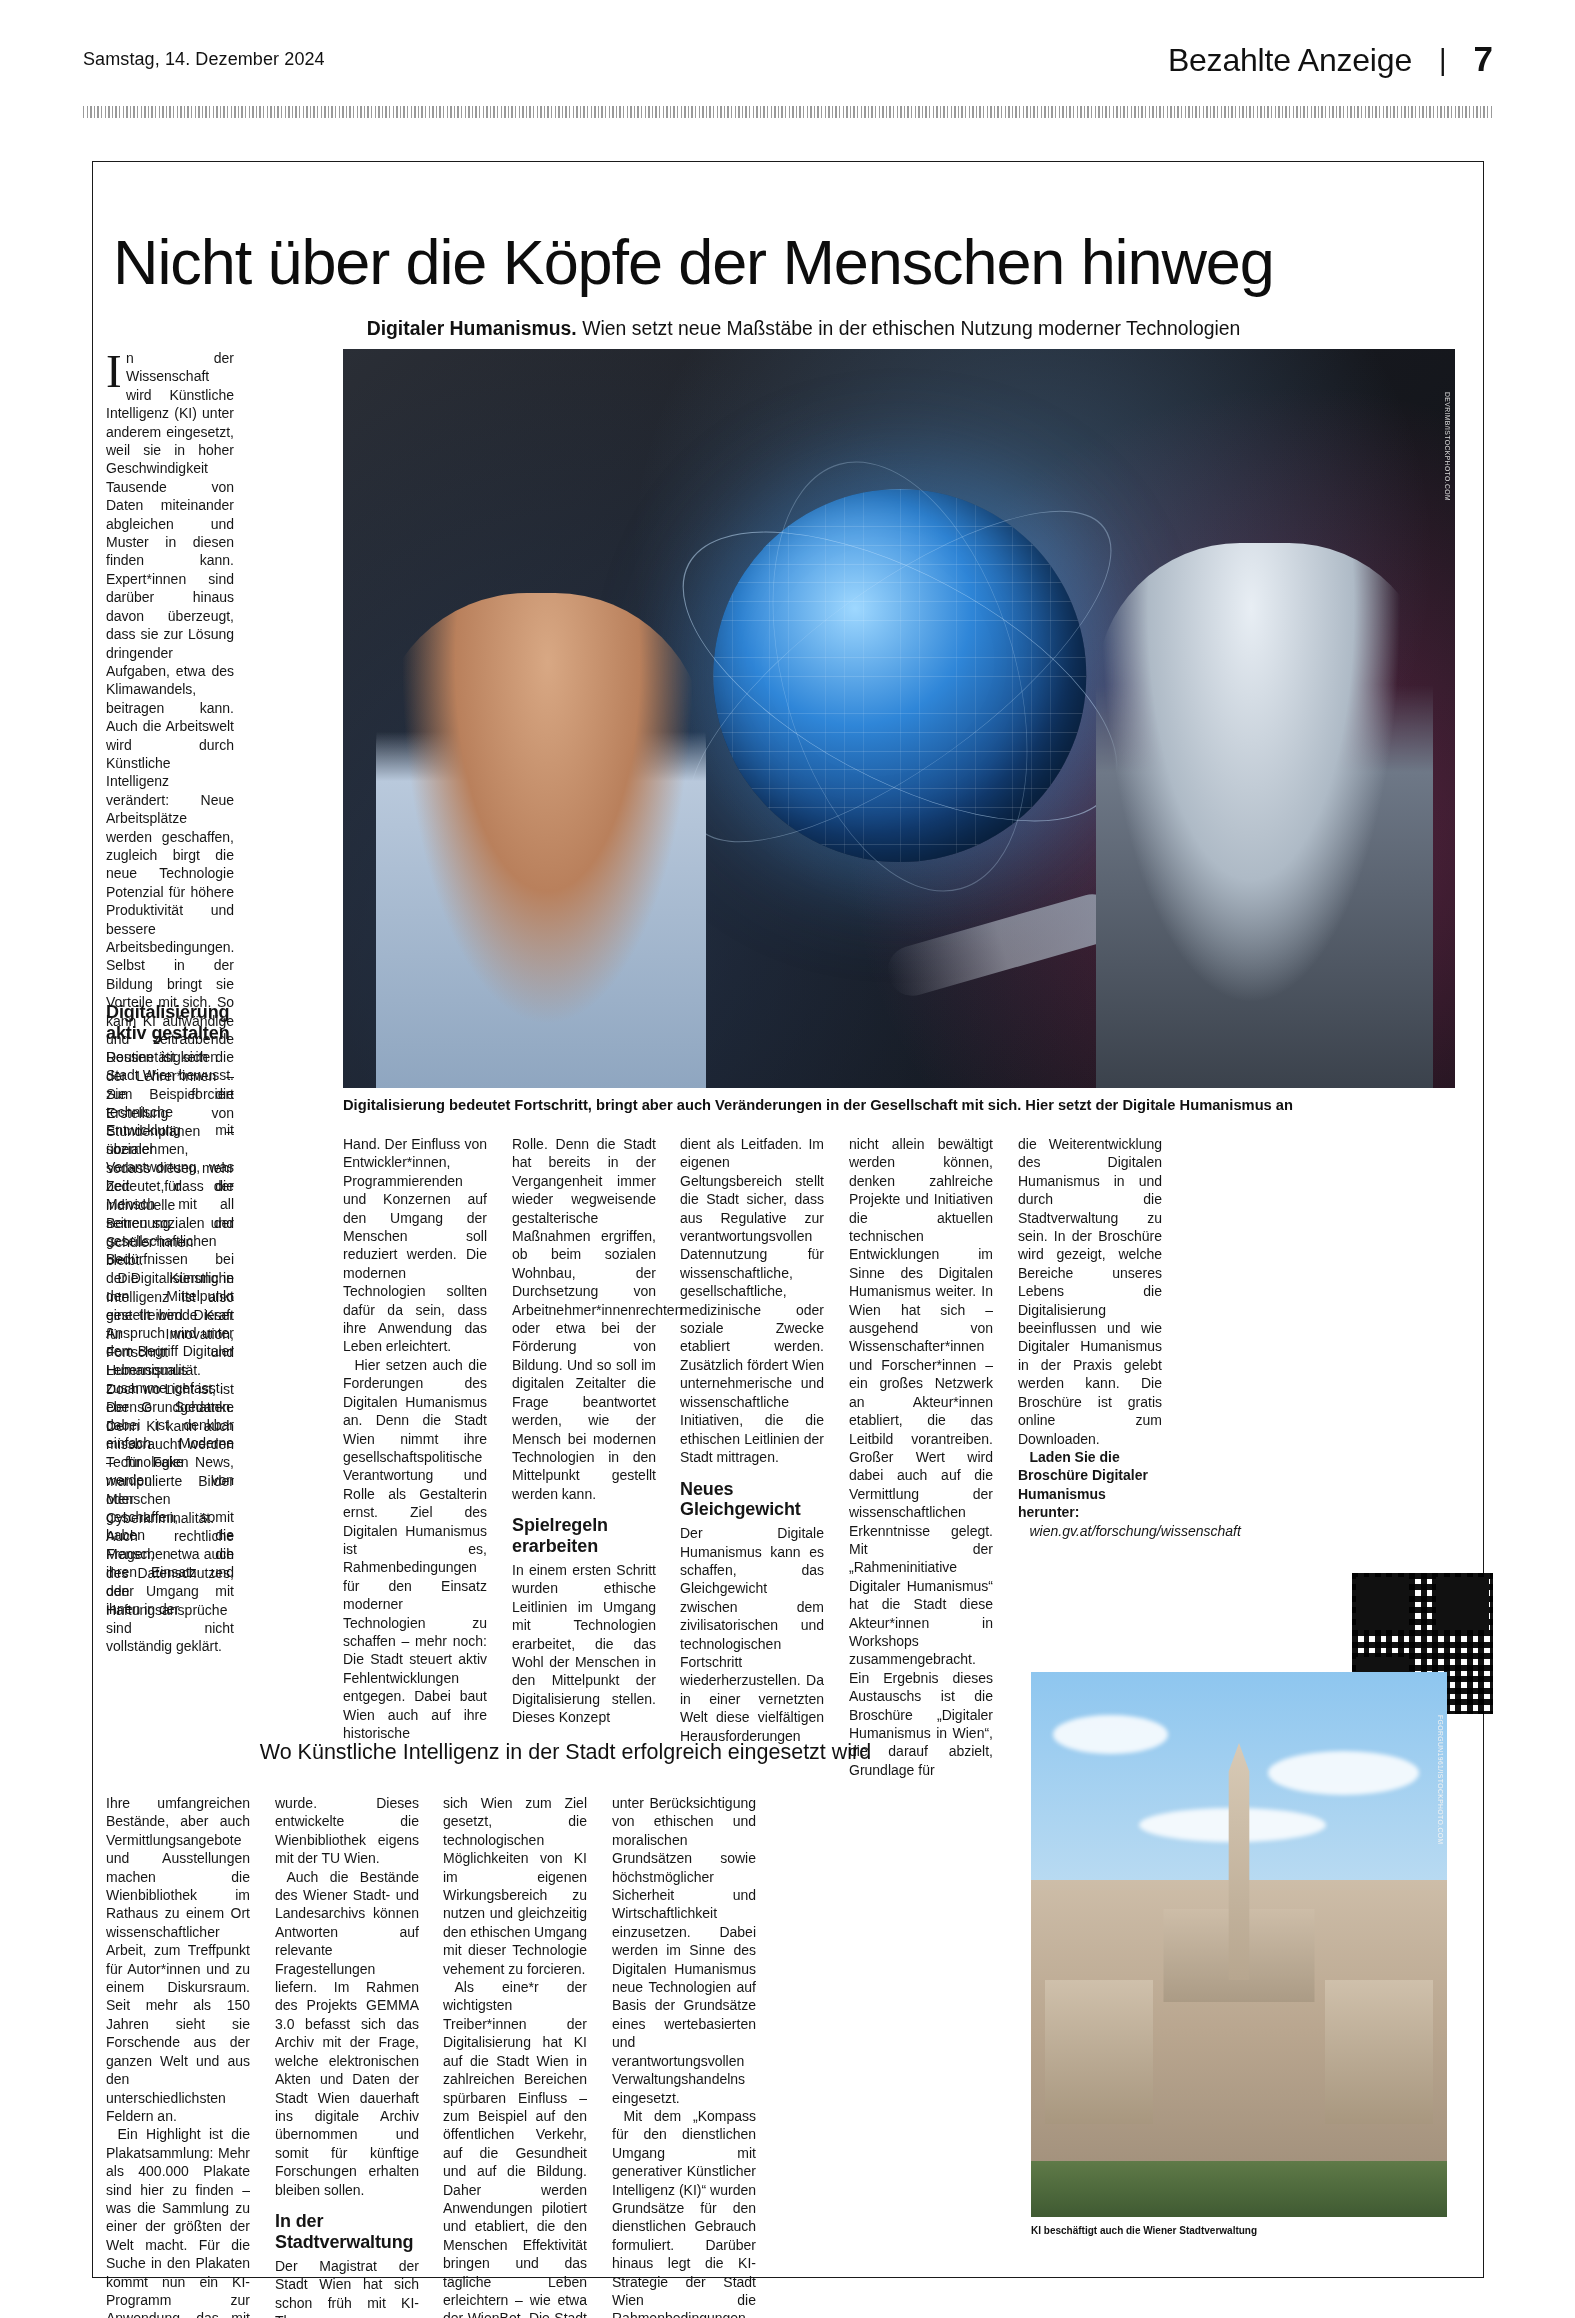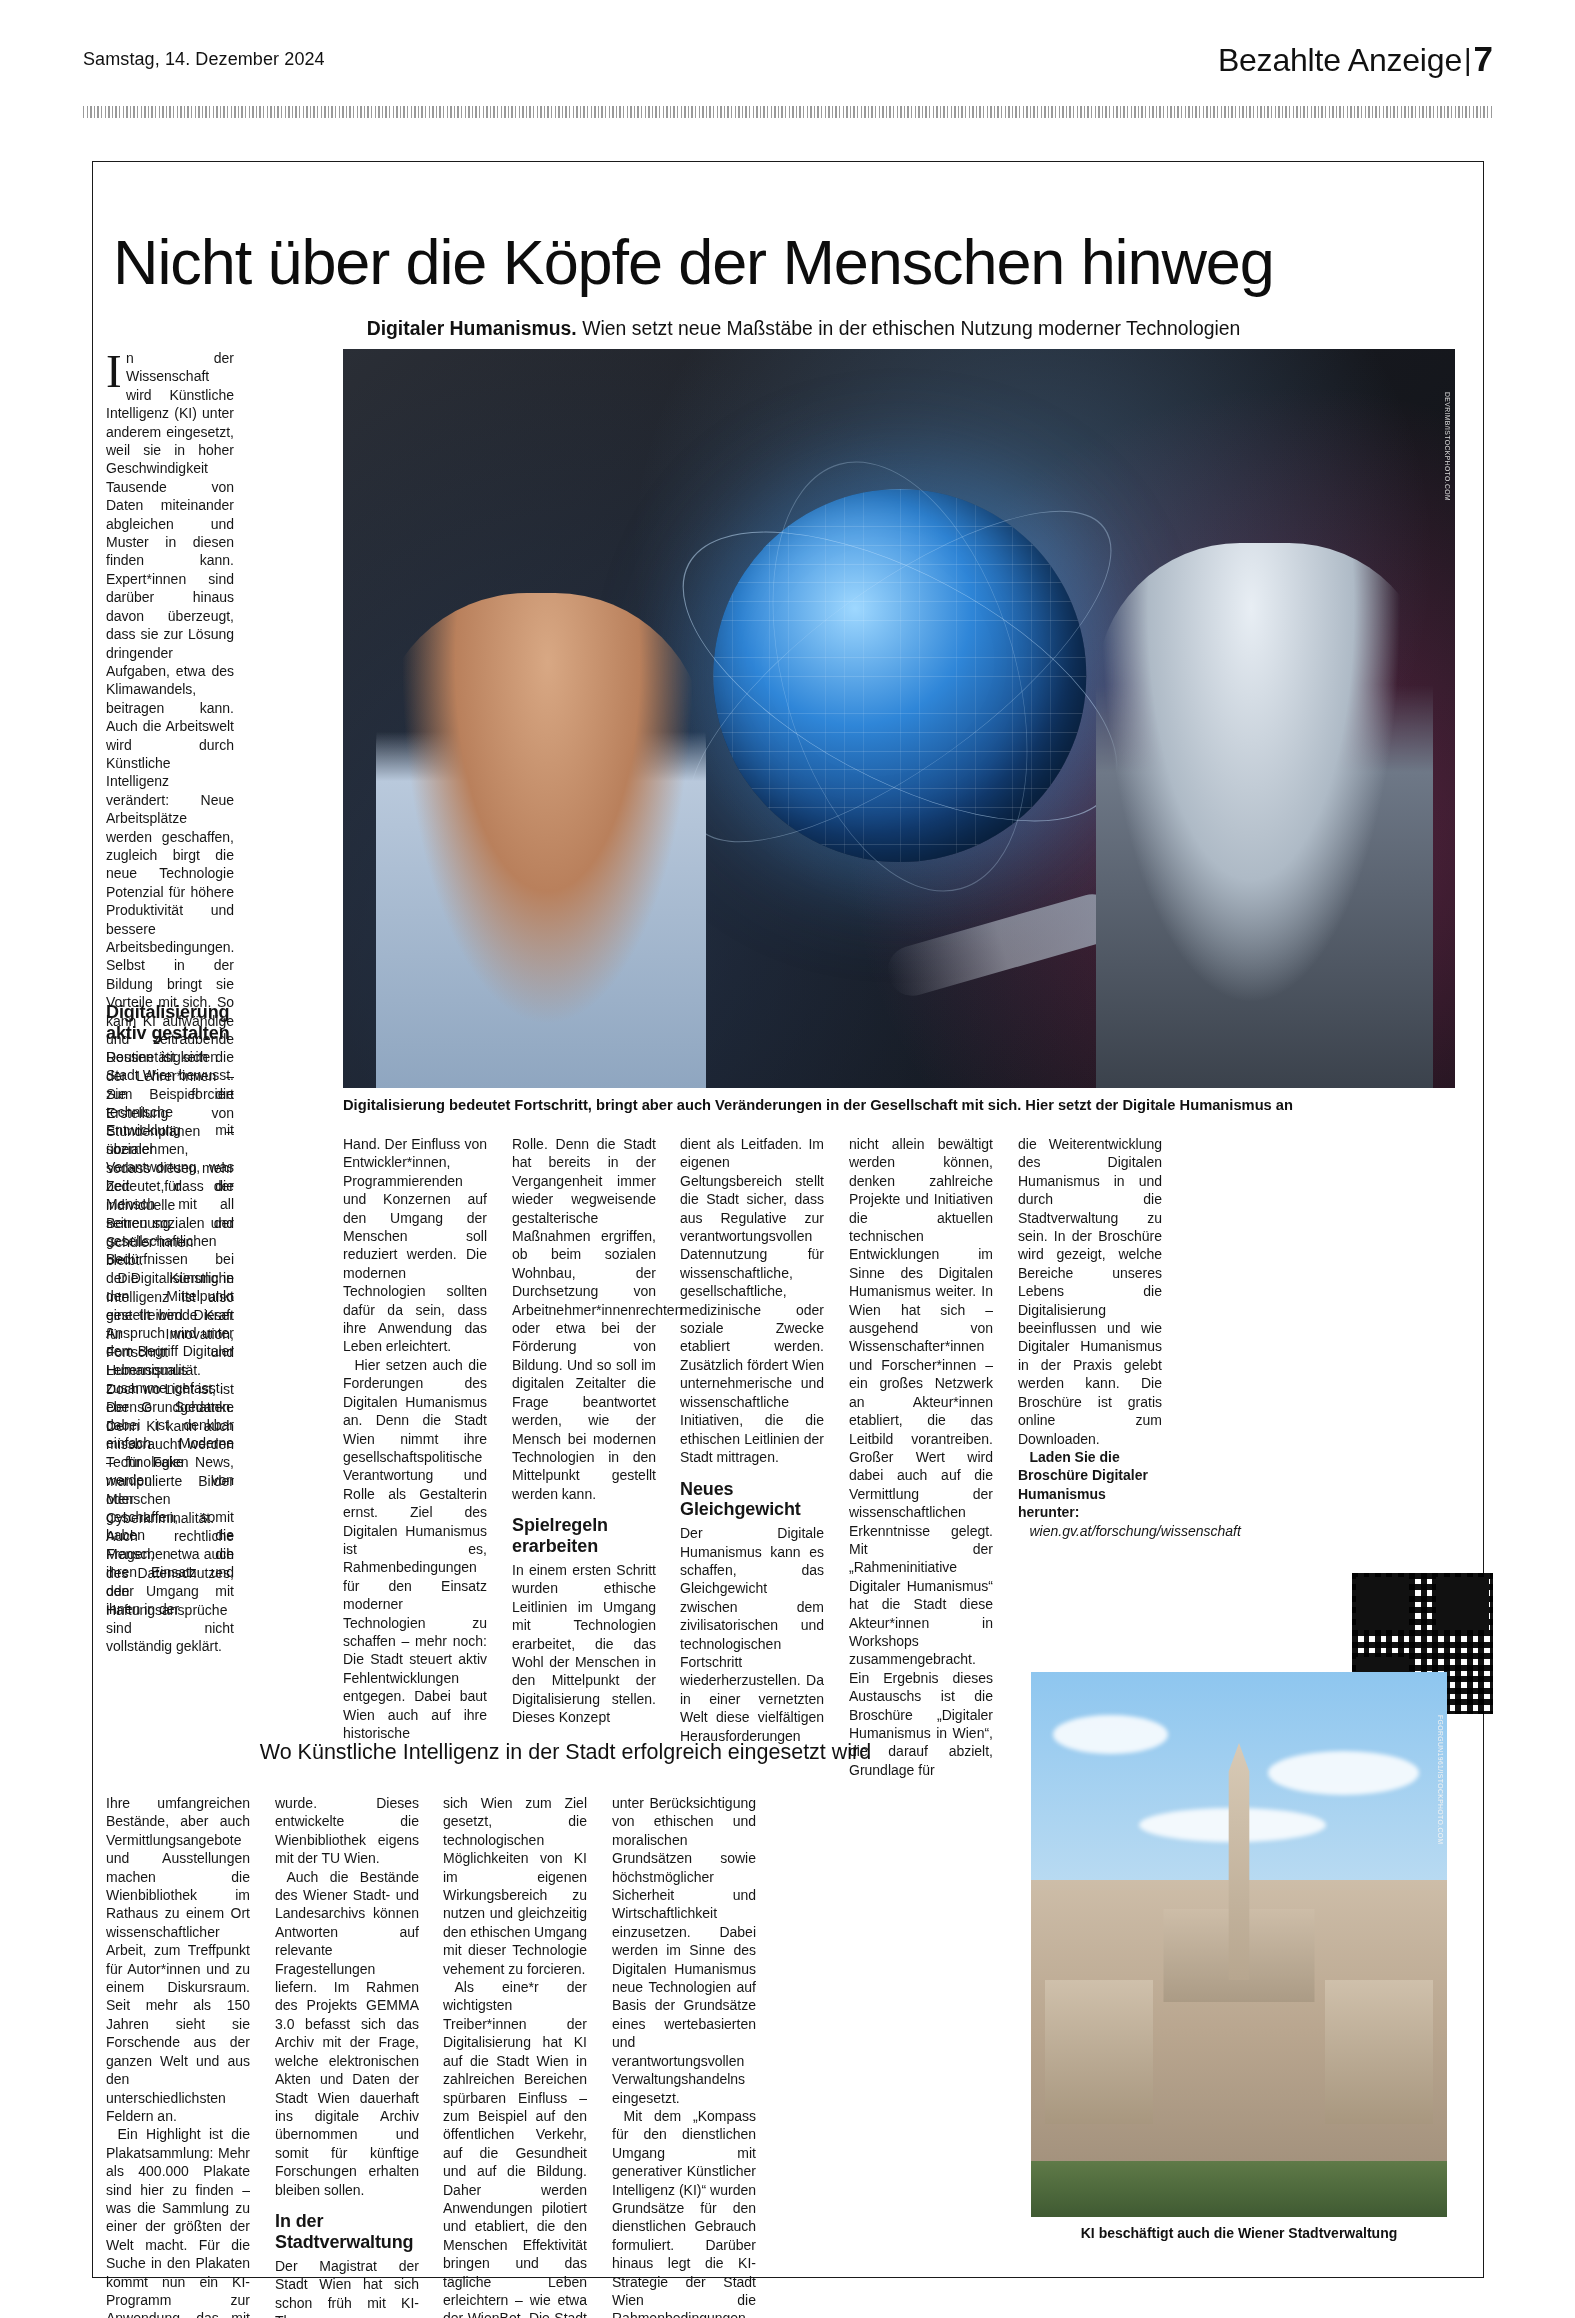--- a/index.html
+++ b/index.html
@@ -36,21 +36,21 @@
   }
   .masthead-date {
     font-size: 18px;
     color: #111;
     letter-spacing: 0.1px;
     padding-top: 10px;
   }
   .masthead-right {
     display: flex;
     align-items: baseline;
-    gap: 2px;
+    gap: 27px;
   }
   .masthead-label {
     font-size: 32px;
     font-weight: 400;
     color: #111;
     letter-spacing: -0.2px;
   }
   .masthead-sep {
     font-size: 29px;
     color: #111;
@@ -383,24 +383,23 @@
     font-size: 6.8px;
     letter-spacing: 0.4px;
     color: #f2f2f2;
     writing-mode: vertical-rl;
   }
   .city-caption {
     position: absolute;
     left: 1031px;
     top: 2225px;
     width: 416px;
-    font-size: 14px;
+    font-size: 10px;
     font-weight: 700;
     color: #111;
-    text-align: center;
   }
 </style>
 </head>
 <body>
 
 <div class="page">
 
   <div class="masthead">
     <div class="masthead-date">Samstag, 14. Dezember 2024</div>
     <div class="masthead-right">

